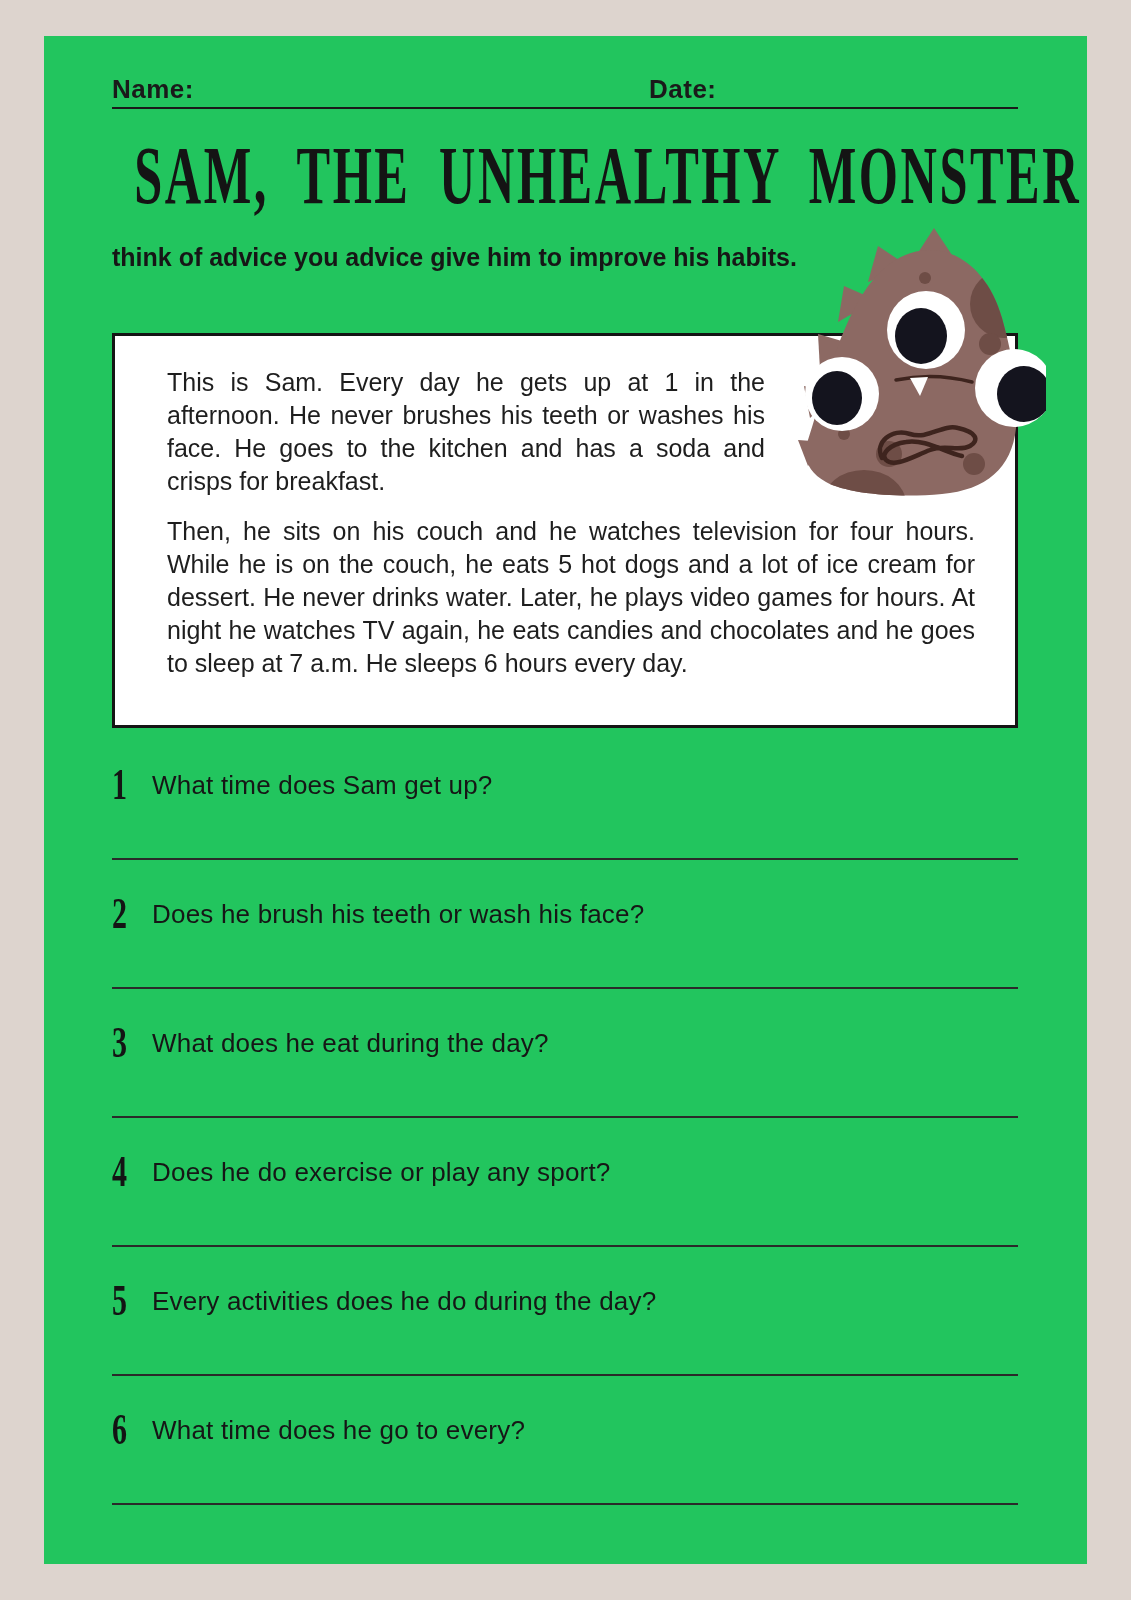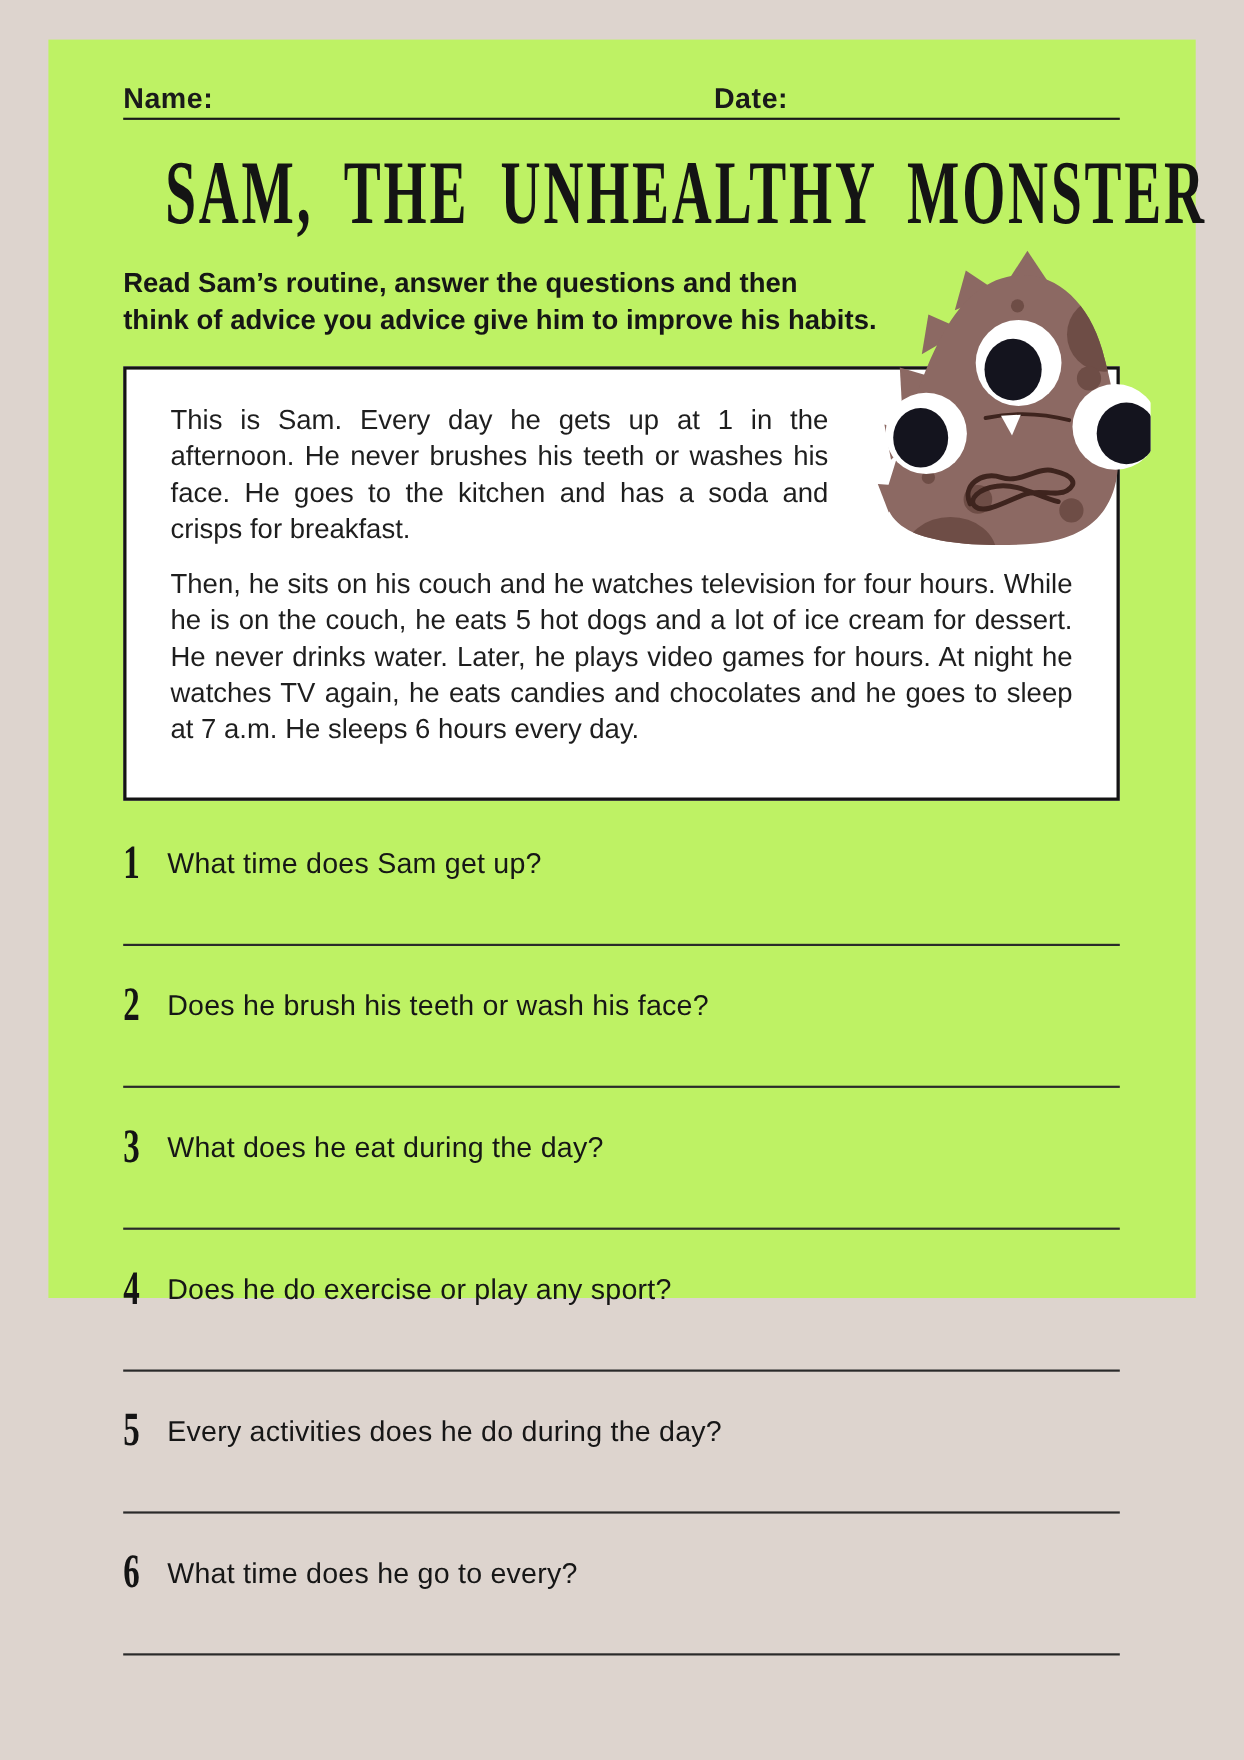--- a/index.html
+++ b/index.html
@@ -8,37 +8,37 @@
     font-family:"Liberation Sans", sans-serif;
     background:#ddd4ce;
     position:relative;
   }
   .frame{
     position:absolute; inset:0;
     padding:36px 44px;
   }
   .page{
     position:relative;
-    width:1043px; height:1144px;
-    background:#bef264;
+    width:1043px; height:1528px;
+    background:#22c55e;
     color:#1a1a1a;
   }
   
   .header-row{
     position:absolute; top:38px; left:68px; width:906px;
     font-size:26px; font-weight:bold; letter-spacing:.5px;
   }
   .date-label{ position:absolute; left:537px; top:0; }
   .header-underline{
     position:absolute; top:71px; left:68px; width:906px;
     border-top:2px solid #1a1a1a;
   }
   
   .title-wrap{
-    position:absolute; top:92px; left:16px; width:100%;
+    position:absolute; top:92px; left:0; width:100%;
     text-align:right;
   }
   .title{
     display:inline-block;
     font-family:"Liberation Serif", serif;
     font-weight:bold;
     font-size:60px;
     letter-spacing:3px;
     word-spacing:16px;
     white-space:nowrap;
@@ -51,20 +51,21 @@
     position:absolute; top:204px; left:68px; width:906px;
     font-size:25px; font-weight:bold; line-height:34px;
     color:#161616;
   }
   
   .passage-box{
     position:absolute; top:297px; left:68px;
     width:906px; height:395px;
     border:3px solid #141414;
     background:#ffffff;
+    padding-left:12px;
   }
   .passage-box p{
     font-size:25px; line-height:33px;
     text-align:justify;
     color:#1e1e1e;
   }
   .p1{ margin:30px 0 0 40px; width:598px; }
   .p2{ margin:17px 40px 0 40px; }
   
   .monster{
@@ -111,21 +112,20 @@
       <span class="name-label">Name:</span>
       <span class="date-label">Date:</span>
     </div>
     <div class="header-underline"></div>
 
     <div class="title-wrap">
       <span class="title">SAM, THE UNHEALTHY MONSTER</span>
     </div>
 
     <div class="instructions">
-      <div>Read Sam’s routine, answer the questions and then</div>
       <div>think of advice you advice give him to improve his habits.</div>
     </div>
 
     <div class="passage-box">
       <p class="p1">This is Sam. Every day he gets up at 1 in the afternoon. He never brushes his teeth or washes his face. He goes to the kitchen and has a soda and crisps for breakfast.</p>
       <p class="p2">Then, he sits on his couch and he watches television for four hours. While he is on the couch, he eats 5 hot dogs and a lot of ice cream for dessert. He never drinks water. Later, he plays video games for hours. At night he watches TV again, he eats candies and chocolates and he goes to sleep at 7 a.m. He sleeps 6 hours every day.</p>
     </div>
 
     <svg class="monster" viewBox="0 0 252 294">
       <defs>

